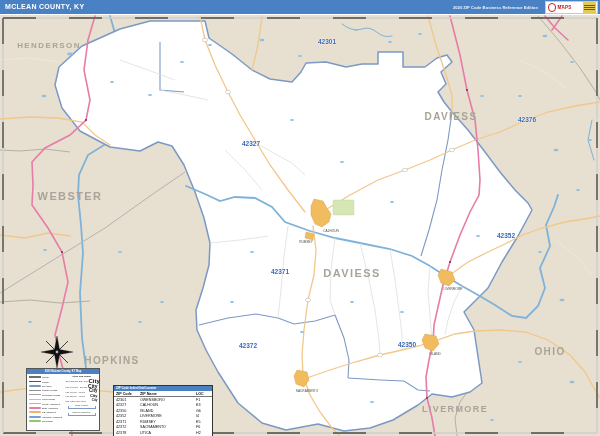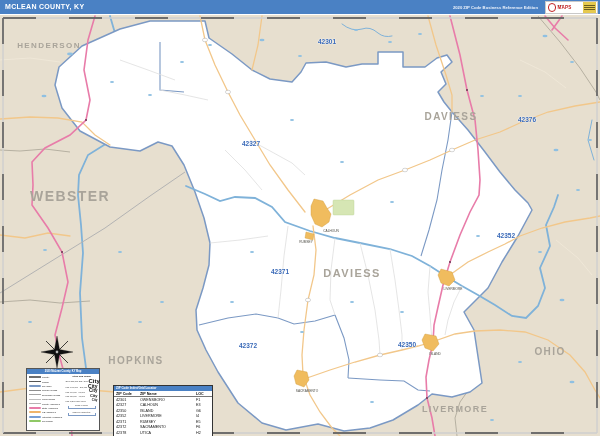--- a/index.html
+++ b/index.html
@@ -248,25 +248,25 @@
     </g>
   </svg>
 
   <div class="map-labels">
     <div>
 
         <div class="county-lbl" style="left: 37px; top: 45px; font-size: 8px;">HENDERSON</div>
 
         <div class="county-lbl" style="left: 439px; top: 72px; font-size: 10px; margin-top: 44px;">DAVIESS</div>
 
-        <div class="county-lbl" style="left: 58px; top: 196px; font-size: 14px; text-align: right;">WEBSTER</div>
+        <div class="county-lbl" style="left: 58px; top: 196px; font-size: 11px; text-align: right;">WEBSTER</div>
 
         <div class="county-lbl" style="left: 340px; top: 273px; font-size: 11px;">DAVIESS</div>
 
-        <div class="county-lbl" style="left: 124px; top: 360px; font-size: 10px;">HOPKINS</div>
+        <div class="county-lbl" style="left: 100px; top: 360px; font-size: 10px;">HOPKINS</div>
 
         <div class="county-lbl" style="left: 538px; top: 351px; font-size: 10px;">OHIO</div>
 
         <div class="county-lbl" style="left: 443px; top: 409px; font-size: 9px;">LIVERMORE</div>
       </div>
     <div>
 
         <div class="zip-lbl" style="left: 327px; top: 41px;">42301</div>
 
         <div class="zip-lbl" style="left: 527px; top: 119px;">42376</div>

